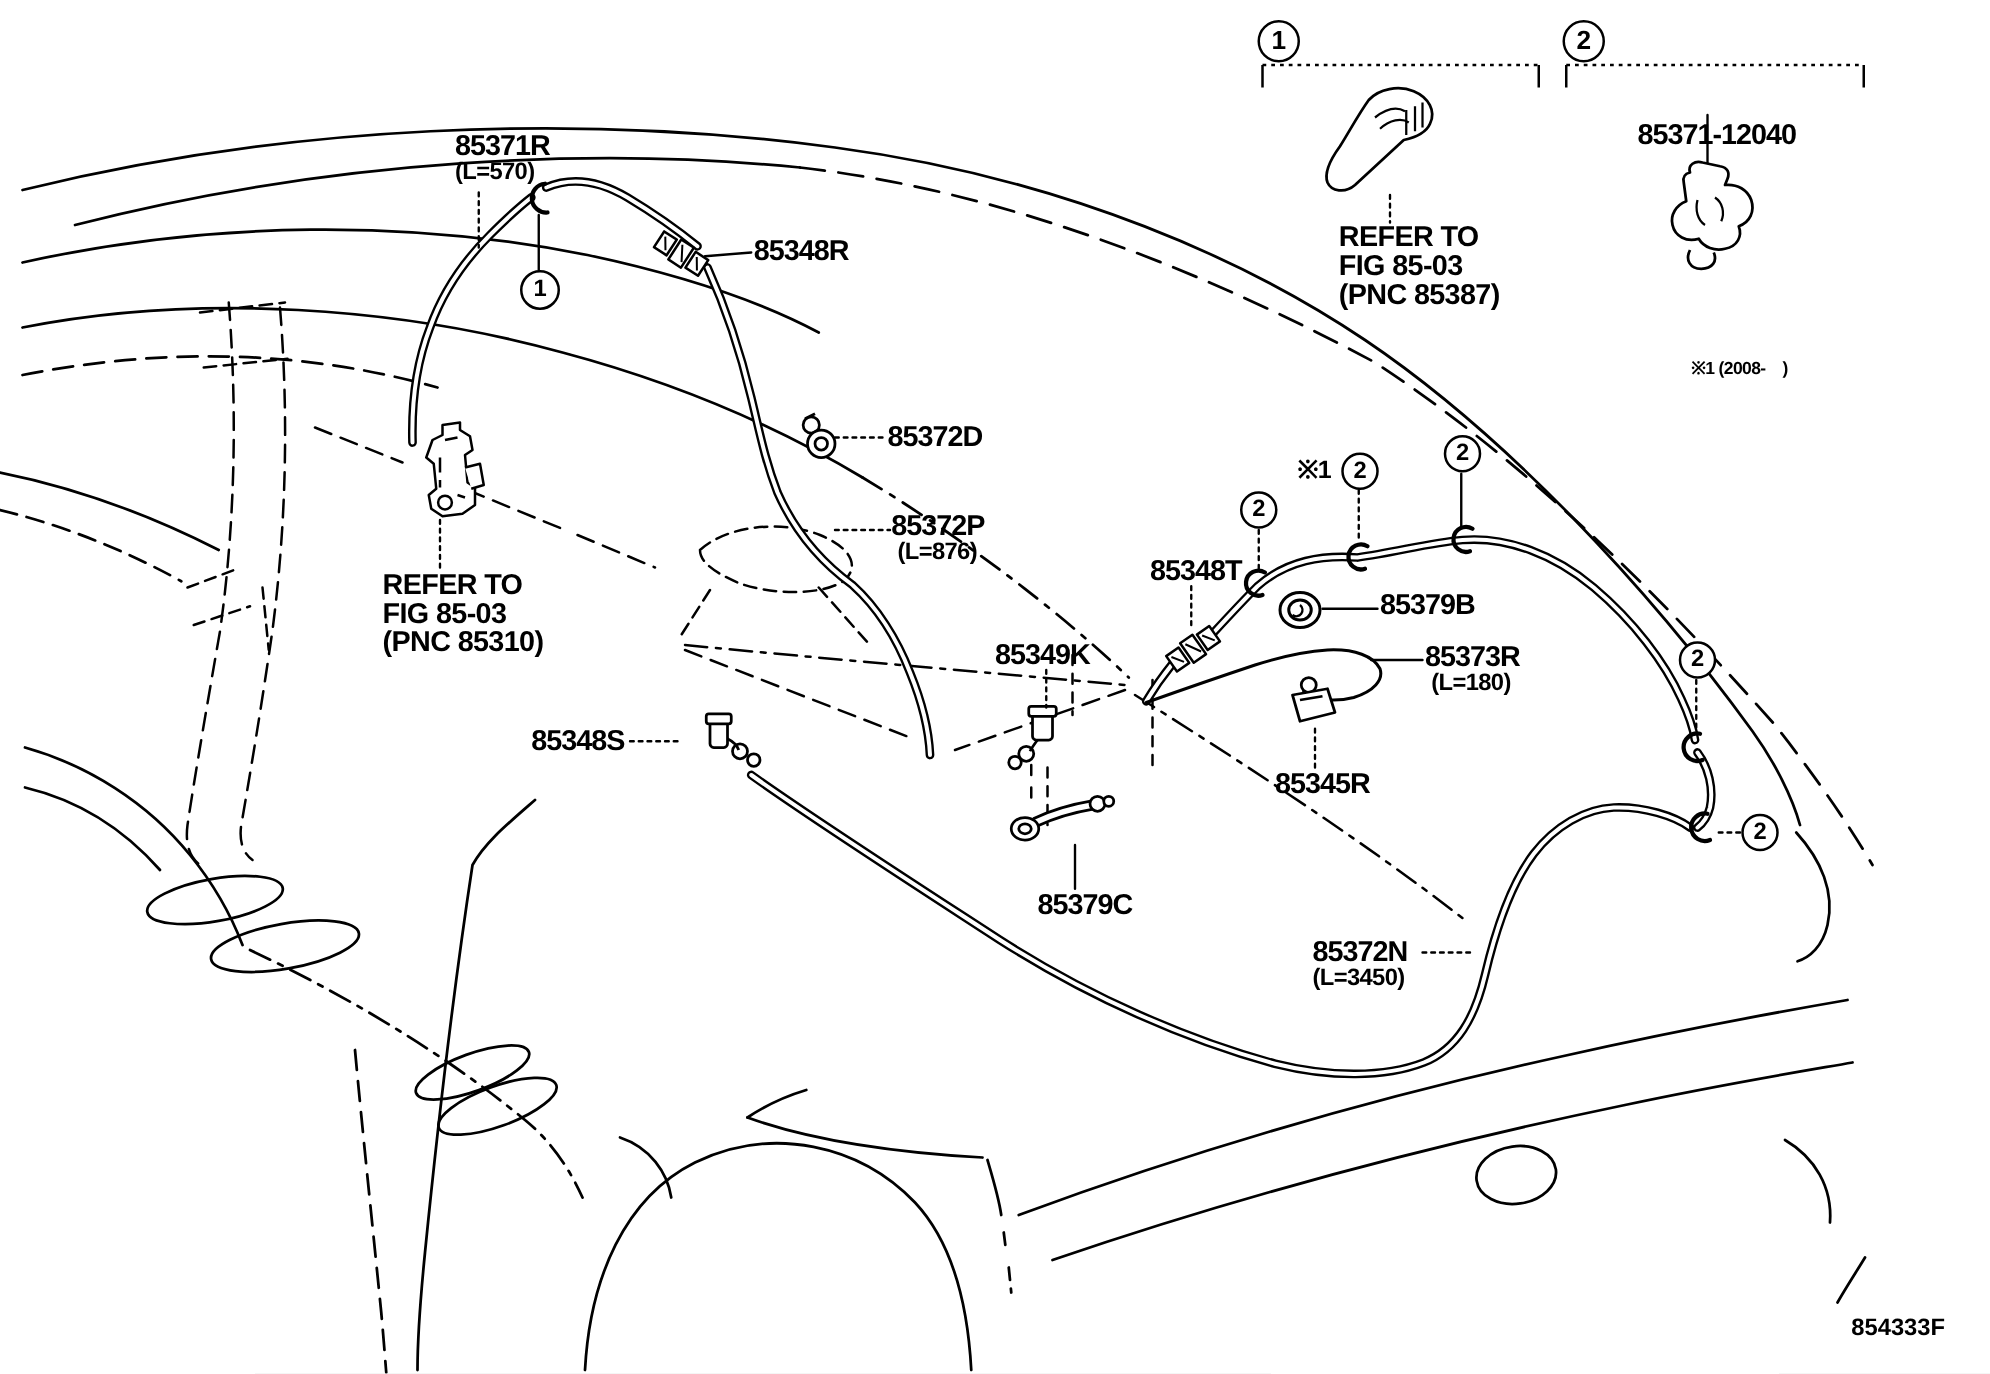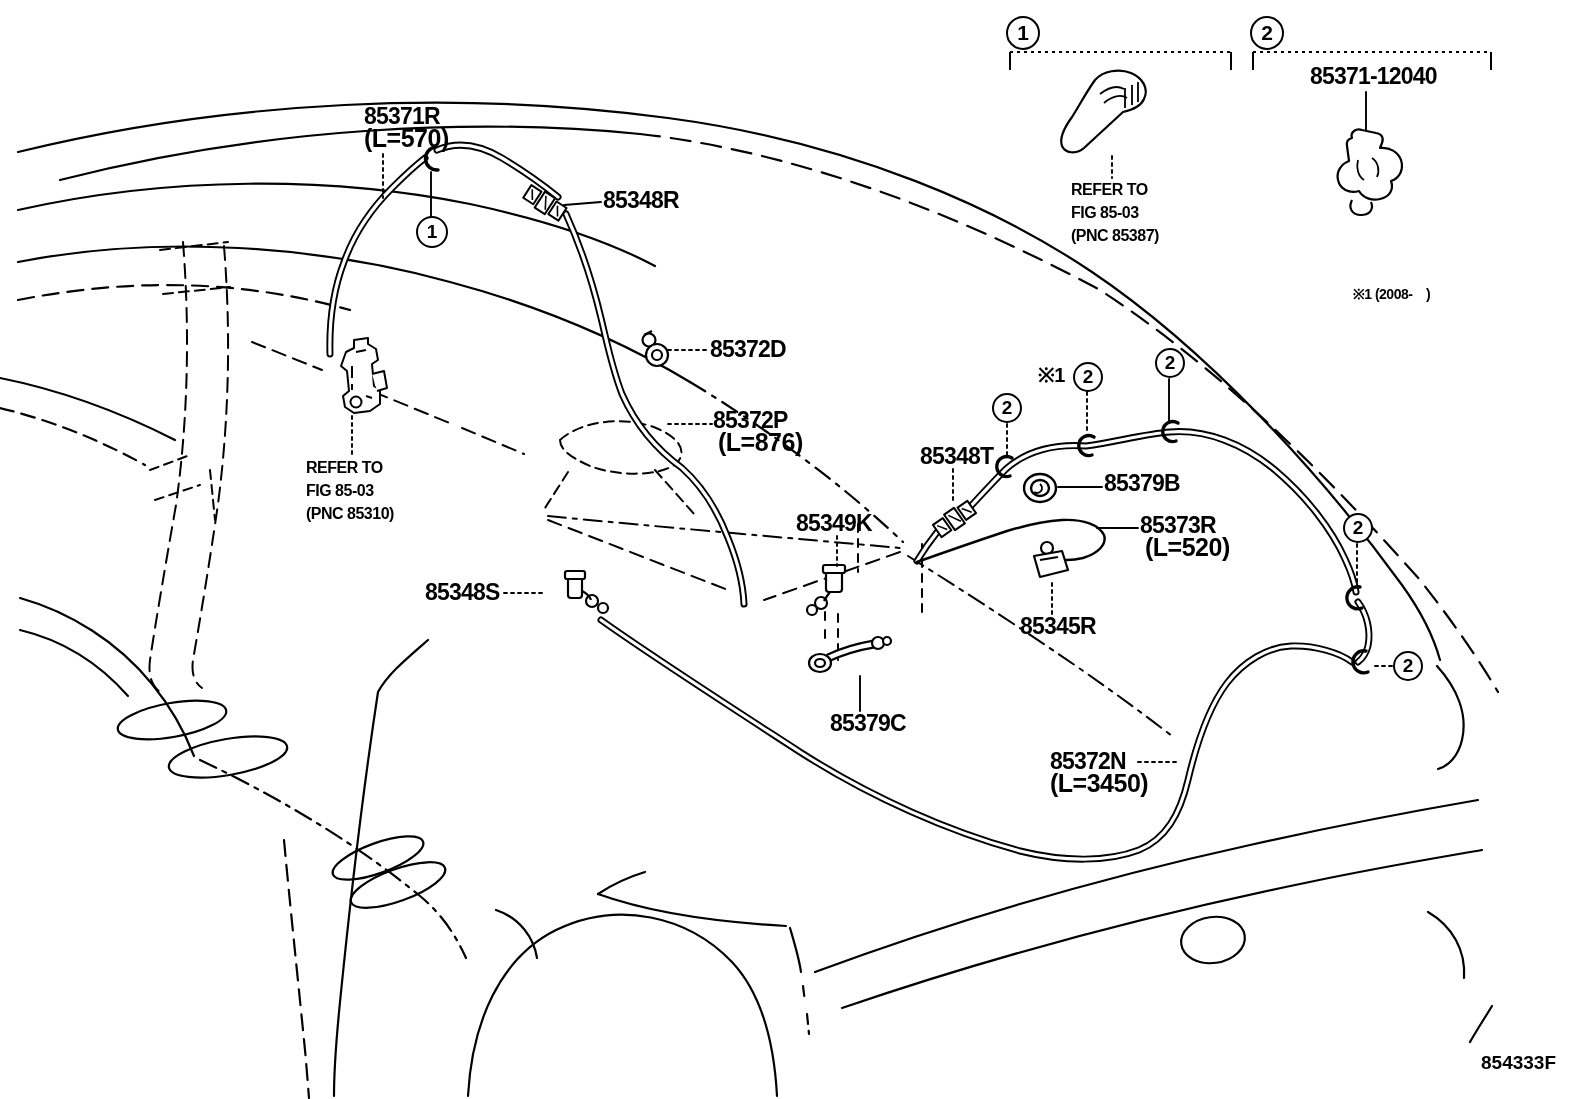--- a/index.html
+++ b/index.html
@@ -2,32 +2,32 @@
 <html><head>
 <meta charset="utf-8">
 <style>
   html,body{margin:0;padding:0;background:#e8e8e8;}
   #stage{
     position:relative;width:1592px;height:1099px;background:#ffffff;
     font-family:"Liberation Sans",sans-serif;color:#000;overflow:hidden;
   }
   svg.art{position:absolute;left:0;top:0;}
   .part-label{position:absolute;font-weight:bold;font-size:23px;letter-spacing:-0.8px;line-height:24px;white-space:nowrap;}
-  .part-len{font-weight:bold;font-size:25px;letter-spacing:-0.5px;line-height:20px;}
-  .refer-block{position:absolute;font-weight:bold;font-size:16px;letter-spacing:-0.5px;line-height:23px;white-space:nowrap;}
+  .part-len{font-weight:bold;font-size:19px;letter-spacing:-0.5px;line-height:20px;}
+  .refer-block{position:absolute;font-weight:bold;font-size:23px;letter-spacing:-0.5px;line-height:23px;white-space:nowrap;}
   .callout{
     position:absolute;border:2.6px solid #000;border-radius:50%;background:#fff;
     display:flex;align-items:center;justify-content:center;
     font-weight:bold;font-size:19px;box-sizing:border-box;
   }
   .callout.big{width:34px;height:34px;font-size:21px;}
   .callout.small{width:30px;height:30px;}
   .note-text{position:absolute;font-weight:bold;font-size:14px;letter-spacing:-0.5px;white-space:pre;}
   .footer-code{position:absolute;font-weight:bold;font-size:19px;letter-spacing:0px;}
-  .center{text-align:left;}
+  .center{text-align:left;margin-top:31px;}
 </style>
 </head>
 <body>
 
 <div id="stage">
 
   <svg class="art" width="1592" height="1099" viewBox="0 0 1592 1099">
 
     <g fill="none" stroke="#000" stroke-width="2.2" stroke-linecap="round">
       <path d="M 18,152 C 230,100 460,90 668,118 C 855,143 1000,210 1092,272 C 1205,348 1320,472 1402,585 C 1420,610 1434,638 1440,660"></path>
@@ -287,21 +287,21 @@
   <div class="part-label" style="left:920px;top:444px;">
     <div>85348T</div>
   </div>
 
   <div class="part-label" style="left:1104px;top:471px;">
     <div>85379B</div>
   </div>
 
   <div class="part-label" style="left:1140px;top:513px;">
     <div>85373R</div>
-    <div class="part-len" style="margin-left:5px;">(L=520)</div>
+    <div class="part-len" style="margin-left:5px;">(L=180)</div>
   </div>
 
   <div class="part-label" style="left:1020px;top:614px;">
     <div>85345R</div>
   </div>
 
   <div class="part-label" style="left:830px;top:711px;">
     <div>85379C</div>
   </div>
 

